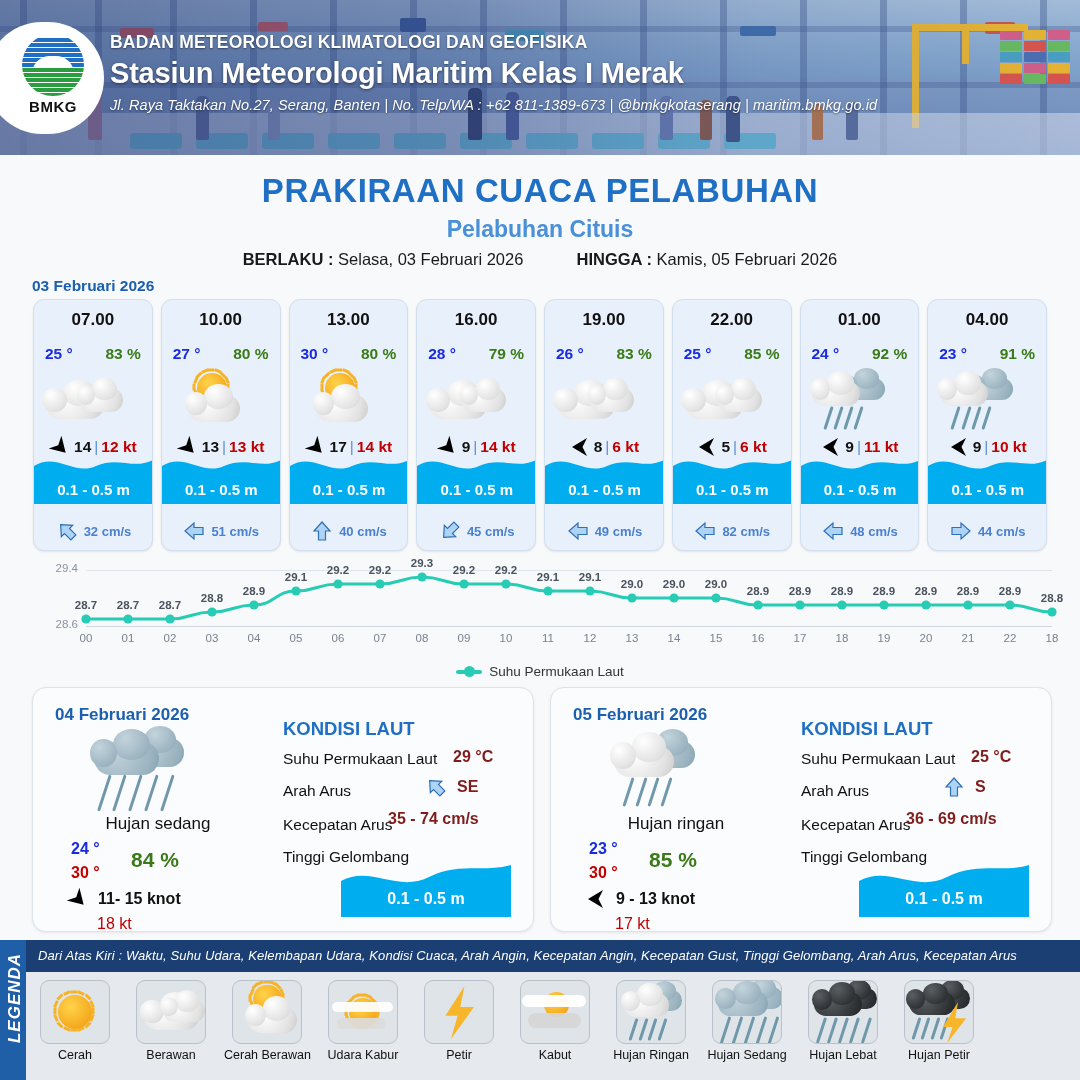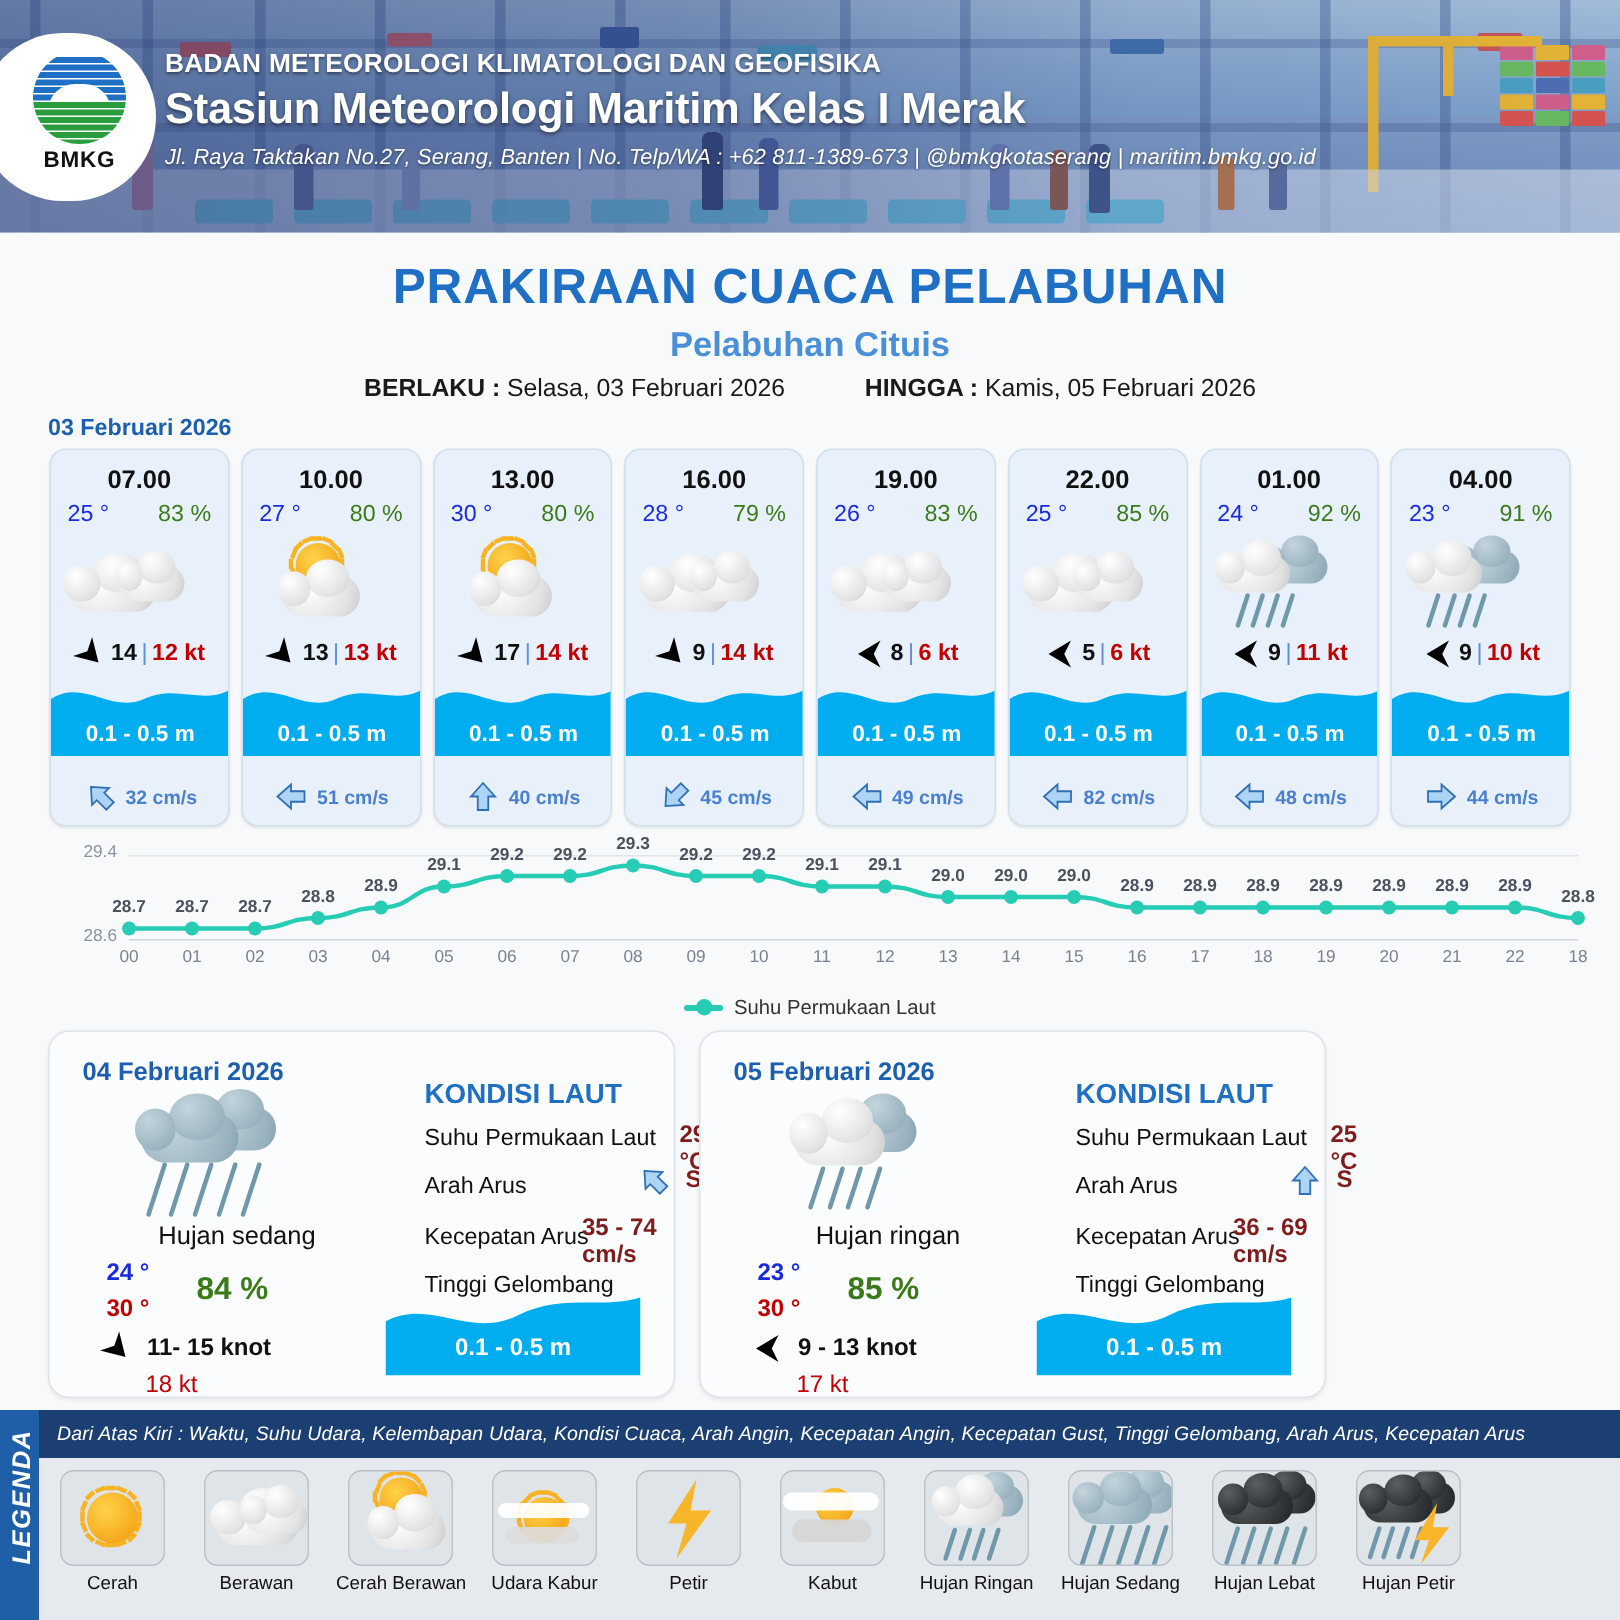--- a/index.html
+++ b/index.html
@@ -42,21 +42,21 @@
   .valid b{font-weight:bold;}
   .valid .gap{display:inline-block;width:44px;}
 
   .daylabel{position:absolute;left:32px;top:277px;font-size:15.5px;font-weight:bold;color:#1b5fae;}
 
   
   .cards{position:absolute;left:33px;top:299px;width:1014px;height:250px;display:flex;gap:8px;}
   .card{width:119px;height:250px;background:#e8f1fb;border:1px solid #d2dfee;border-radius:11px;
     position:relative;overflow:hidden;box-shadow:0 1px 2px rgba(0,0,0,.09);}
   .c-time{text-align:center;font-size:17px;font-weight:bold;color:#111;margin-top:10px;}
-  .c-row{display:flex;justify-content:space-between;padding:0 11px;margin-top:4px;font-size:15.5px;font-weight:normal;}
+  .c-row{display:flex;justify-content:space-between;padding:0 11px;margin-top:15px;font-size:15.5px;font-weight:bold;}
   .c-temp{color:#1a2ae0;}
   .c-hum{color:#3a7a18;}
   .c-icon{height:62px;margin-top:6px;position:relative;}
   .c-wind{display:flex;align-items:center;justify-content:center;gap:3px;margin-top:7px;font-size:15.5px;font-weight:bold;}
   .c-wind .deg{color:#111;}
   .c-wind .sep{color:#5b8fd6;font-weight:normal;}
   .c-wind .kt{color:#c20000;}
   .wave-box{position:absolute;left:0;bottom:46px;width:119px;height:54px;}
   .wave-box svg{position:absolute;left:0;top:0;}
   .wave-txt{position:absolute;left:0;bottom:6px;width:119px;text-align:center;font-size:15px;font-weight:bold;color:#fff;}
@@ -77,21 +77,21 @@
   .chart .gl{position:absolute;left:64px;background:#dfe5ec;height:1px;}
   .chart .ytick{position:absolute;font-size:11.5px;color:#8b93a0;text-align:right;width:34px;}
   .chart .xtick{position:absolute;font-size:11.5px;color:#7a828f;text-align:center;width:28px;}
   .chart .dlab{position:absolute;font-size:11.5px;font-weight:bold;color:#4a525e;text-align:center;width:34px;}
   .chart .axis{position:absolute;left:64px;background:#cfd6de;height:1px;}
   .legend{position:absolute;left:0;top:664px;width:1080px;text-align:center;font-size:13.5px;color:#333;}
   .legend .swatch{display:inline-block;vertical-align:middle;width:26px;height:4px;background:#26ccb4;border-radius:2px;position:relative;margin-right:7px;}
   .legend .swatch::after{content:"";position:absolute;left:8px;top:-4px;width:11px;height:11px;border-radius:50%;background:#26ccb4;}
 
   
-  .panels{position:absolute;left:32px;top:687px;width:852px;height:243px;display:flex;gap:16px;}
+  .panels{position:absolute;left:32px;top:687px;width:1020px;height:243px;display:flex;gap:16px;}
   .panel{width:500px;height:243px;background:#fbfcfd;border:1px solid #dde3ea;border-radius:14px;position:relative;
     box-shadow:0 1px 3px rgba(0,0,0,.08);}
   .p-date{position:absolute;left:22px;top:17px;font-size:17px;font-weight:bold;color:#1b5fae;}
   .p-icon{position:absolute;left:52px;top:42px;width:110px;height:78px;}
   .p-cond{position:absolute;left:0;top:126px;width:250px;text-align:center;font-size:17px;color:#111;}
   .p-tmin{position:absolute;left:38px;top:152px;font-size:16px;font-weight:bold;color:#1a2ae0;}
   .p-tmax{position:absolute;left:38px;top:176px;font-size:16px;font-weight:bold;color:#c20000;}
   .p-hum{position:absolute;left:98px;top:160px;font-size:21px;font-weight:bold;color:#3a7a18;}
   .p-wind{position:absolute;left:34px;top:202px;display:flex;align-items:center;gap:9px;font-size:16px;font-weight:bold;color:#111;}
   .p-gust{position:absolute;left:64px;top:227px;font-size:16px;font-weight:normal;color:#c20000;}

